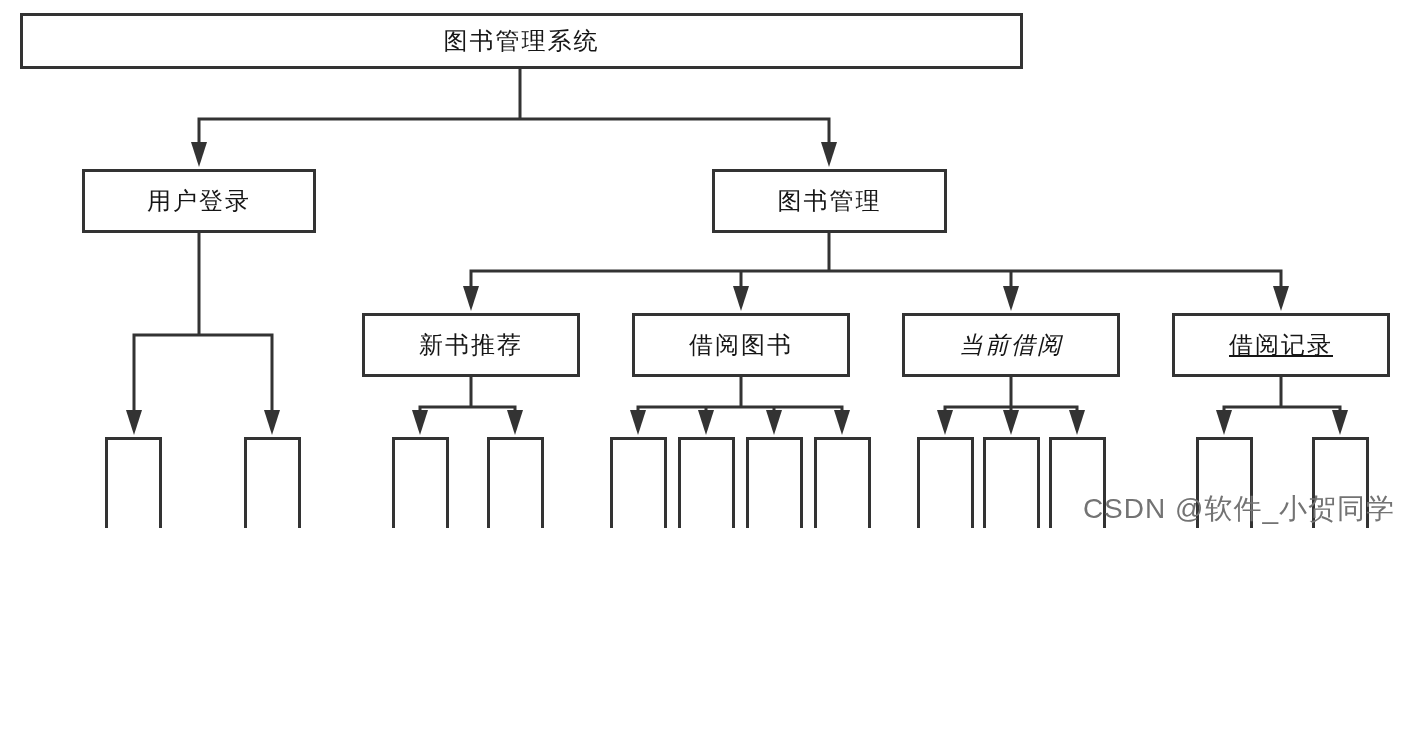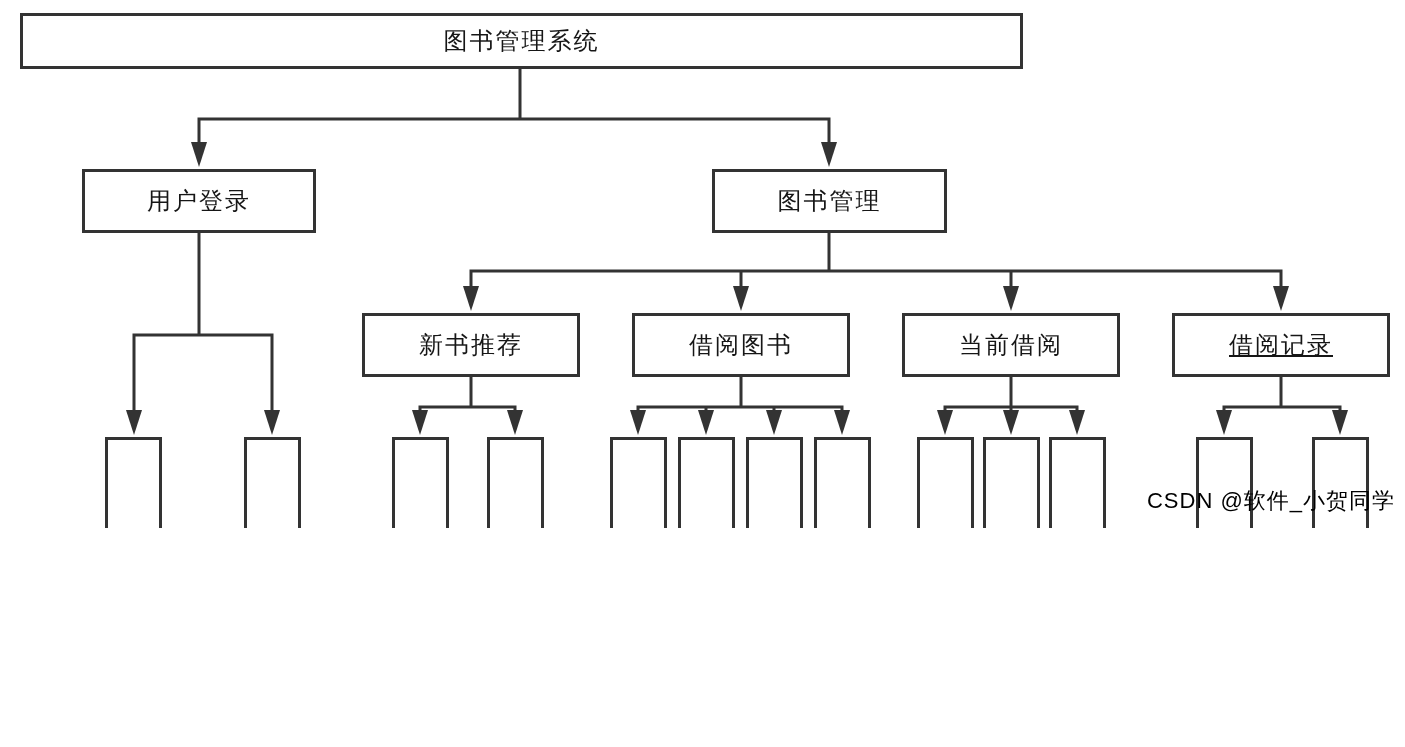--- a/index.html
+++ b/index.html
@@ -15,22 +15,22 @@
     border:3px solid #333333;background:#ffffff;
     display:flex;align-items:center;justify-content:center;
     font-size:24px;letter-spacing:2px;color:#161616;z-index:2;
     white-space:nowrap;
   }
   .leaf{
     writing-mode:vertical-rl;text-orientation:mixed;
     font-size:23px;letter-spacing:7px;line-height:1;white-space:normal;
   }
   .watermark{
-    position:absolute;right:10px;bottom:12px;z-index:5;
-    font-size:22px;color:#000000;letter-spacing:1px;
+    position:absolute;right:10px;bottom:0;z-index:5;
+    font-size:28px;color:#737373;letter-spacing:1px;
   }
 </style>
 </head>
 <body>
 
 <div class="stage">
 
   <svg class="wires" width="1405" height="747" viewBox="0 0 1405 747">
 
     <path class="wire" d="M520 69 V119 M199 119 H829 M199 119 V144 M829 119 V144"></path>
@@ -67,21 +67,21 @@
     <polygon class="head" points="1332,410 1348,410 1340,435"></polygon>
   </svg>
 
   <div class="box" style="left:20px;top:13px;width:1003px;height:56px;">图书管理系统</div>
 
   <div class="box" style="left:82px;top:169px;width:234px;height:64px;">用户登录</div>
   <div class="box" style="left:712px;top:169px;width:235px;height:64px;">图书管理</div>
 
   <div class="box" style="left:362px;top:313px;width:218px;height:64px;">新书推荐</div>
   <div class="box" style="left:632px;top:313px;width:218px;height:64px;">借阅图书</div>
-  <div class="box" style="left:902px;top:313px;width:218px;height:64px;">当前借阅</div>
+  <div class="box" style="left:902px;top:313px;width:218px;height:64px;font-style:italic;">当前借阅</div>
   <div class="box" style="left:1172px;top:313px;width:218px;height:64px;text-decoration:underline;">借阅记录</div>
 
   <div class="box leaf" style="left:105px;top:437px;width:57px;height:298px;">用户登录</div>
   <div class="box leaf" style="left:244px;top:437px;width:57px;height:298px;">注销登录</div>
 
   <div class="box leaf" style="left:392px;top:437px;width:57px;height:298px;">查询图书</div>
   <div class="box leaf" style="left:487px;top:437px;width:57px;height:298px;">借阅图书</div>
 
   <div class="box leaf" style="left:610px;top:437px;width:57px;height:298px;">查询图书</div>
   <div class="box leaf" style="left:678px;top:437px;width:57px;height:298px;">新增图书（管理员）</div>

